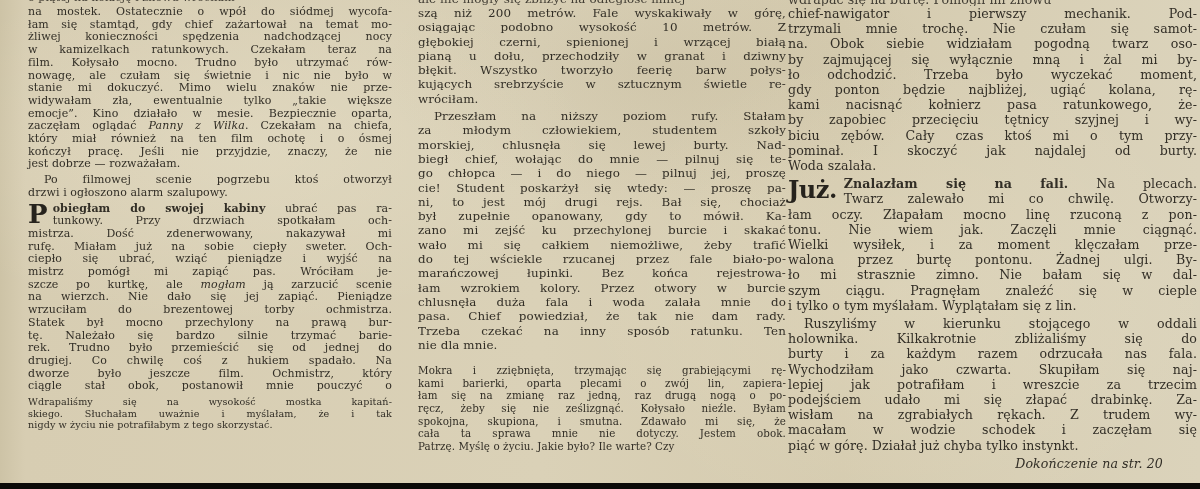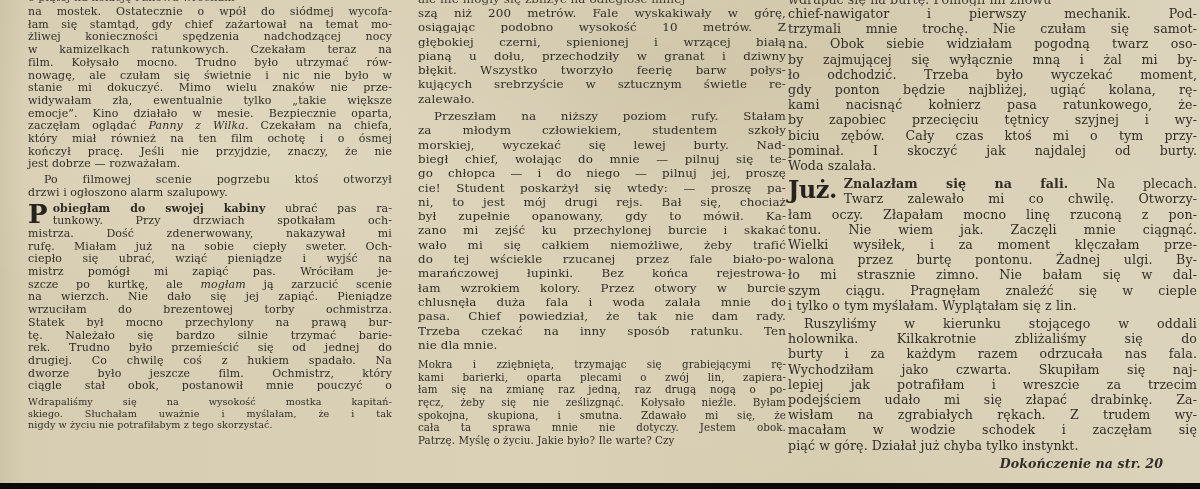--- a/index.html
+++ b/index.html
@@ -15,30 +15,30 @@
   }
   .col{position:absolute;top:0;}
   #col1{left:28px;width:364px;font-size:11px;line-height:12.7px;letter-spacing:.1px;}
   #col2{left:418px;width:368px;font-size:11.9px;line-height:14.3px;letter-spacing:.1px;}
   #col3{left:788px;width:409px;font-size:12.6px;line-height:15.2px;letter-spacing:.1px;}
   .clip{height:6px;overflow:hidden;}
   .clip>div{margin-top:-8px;white-space:nowrap;opacity:.9;}
   .para{margin:0;}
   .para + .para{margin-top:3px;}
   .para.small1{font-size:9.6px;line-height:11.6px;}
-  .para.small2{margin-top:6px;font-size:10.3px;line-height:12.6px;}
+  .para.small2{margin-top:12px;font-size:10.3px;line-height:12.6px;}
   .line{text-align:justify;text-align-last:justify;}
   .line.last{text-align-last:left;}
   .indent .line:first-child{text-indent:16px;}
   b.seg{font-weight:700;}
   i.seg{font-style:italic;}
   .dc{float:left;font-weight:700;color:#26231d;}
   .dc-letter{font-size:26px;line-height:21px;padding:1px 5px 0 0;}
   .dc-word{font-size:24px;line-height:23px;padding:2px 7px 0 0;letter-spacing:-.5px;}
-  .signoff{margin-top:5px;text-align:right;padding-right:34px;font-style:italic;font-weight:700;}
+  .signoff{margin-top:5px;text-align:right;padding-right:34px;font-style:italic;font-weight:400;}
   .signoff .line{text-align:right;text-align-last:right;}
   .bottom-bar{position:absolute;left:0;right:0;bottom:0;height:6px;background:#0b0a08;}
 </style>
 </head>
 <body>
 
 <div class="page">
   <div class="col" id="col1">
       <div class="clip">
         <div>o piątej na kolację i znowu wróciłam</div>
@@ -90,26 +90,26 @@
       <div class="clip">
         <div>ale nie mogły się zbliżyć na odległość mniej-</div>
       </div>
       <div class="para body">
         <div class="line"><span class="seg">szą niż 200 metrów. Fale wyskakiwały w górę,</span></div>
         <div class="line"><span class="seg">osiągając podobno wysokość 10 metrów. Z</span></div>
         <div class="line"><span class="seg">głębokiej czerni, spienionej i wrzącej białą</span></div>
         <div class="line"><span class="seg">pianą u dołu, przechodziły w granat i dziwny</span></div>
         <div class="line"><span class="seg">błękit. Wszystko tworzyło feerię barw połys-</span></div>
         <div class="line"><span class="seg">kujących srebrzyście w sztucznym świetle re-</span></div>
-        <div class="line last"><span class="seg">zalewało.</span></div>
+        <div class="line last"><span class="seg">wróciłam.</span></div>
       </div>
       <div class="para body indent">
         <div class="line"><span class="seg">Przeszłam na niższy poziom rufy. Stałam</span></div>
         <div class="line"><span class="seg">za młodym człowiekiem, studentem szkoły</span></div>
-        <div class="line"><span class="seg">morskiej, wyczekać się lewej burty. Nad-</span></div>
+        <div class="line"><span class="seg">morskiej, chlusnęła się lewej burty. Nad-</span></div>
         <div class="line"><span class="seg">biegł chief, wołając do mnie — pilnuj się te-</span></div>
         <div class="line"><span class="seg">go chłopca — i do niego — pilnuj jej, proszę</span></div>
         <div class="line"><span class="seg">cie! Student poskarżył się wtedy: — proszę pa-</span></div>
         <div class="line"><span class="seg">ni, to jest mój drugi rejs. Bał się, chociaż</span></div>
         <div class="line"><span class="seg">był zupełnie opanowany, gdy to mówił. Ka-</span></div>
         <div class="line"><span class="seg">zano mi zejść ku przechylonej burcie i skakać</span></div>
         <div class="line"><span class="seg">wało mi się całkiem niemożliwe, żeby trafić</span></div>
         <div class="line"><span class="seg">do tej wściekle rzucanej przez fale biało-po-</span></div>
         <div class="line"><span class="seg">marańczowej łupinki. Bez końca rejestrowa-</span></div>
         <div class="line"><span class="seg">łam wzrokiem kolory. Przez otwory w burcie</span></div>

